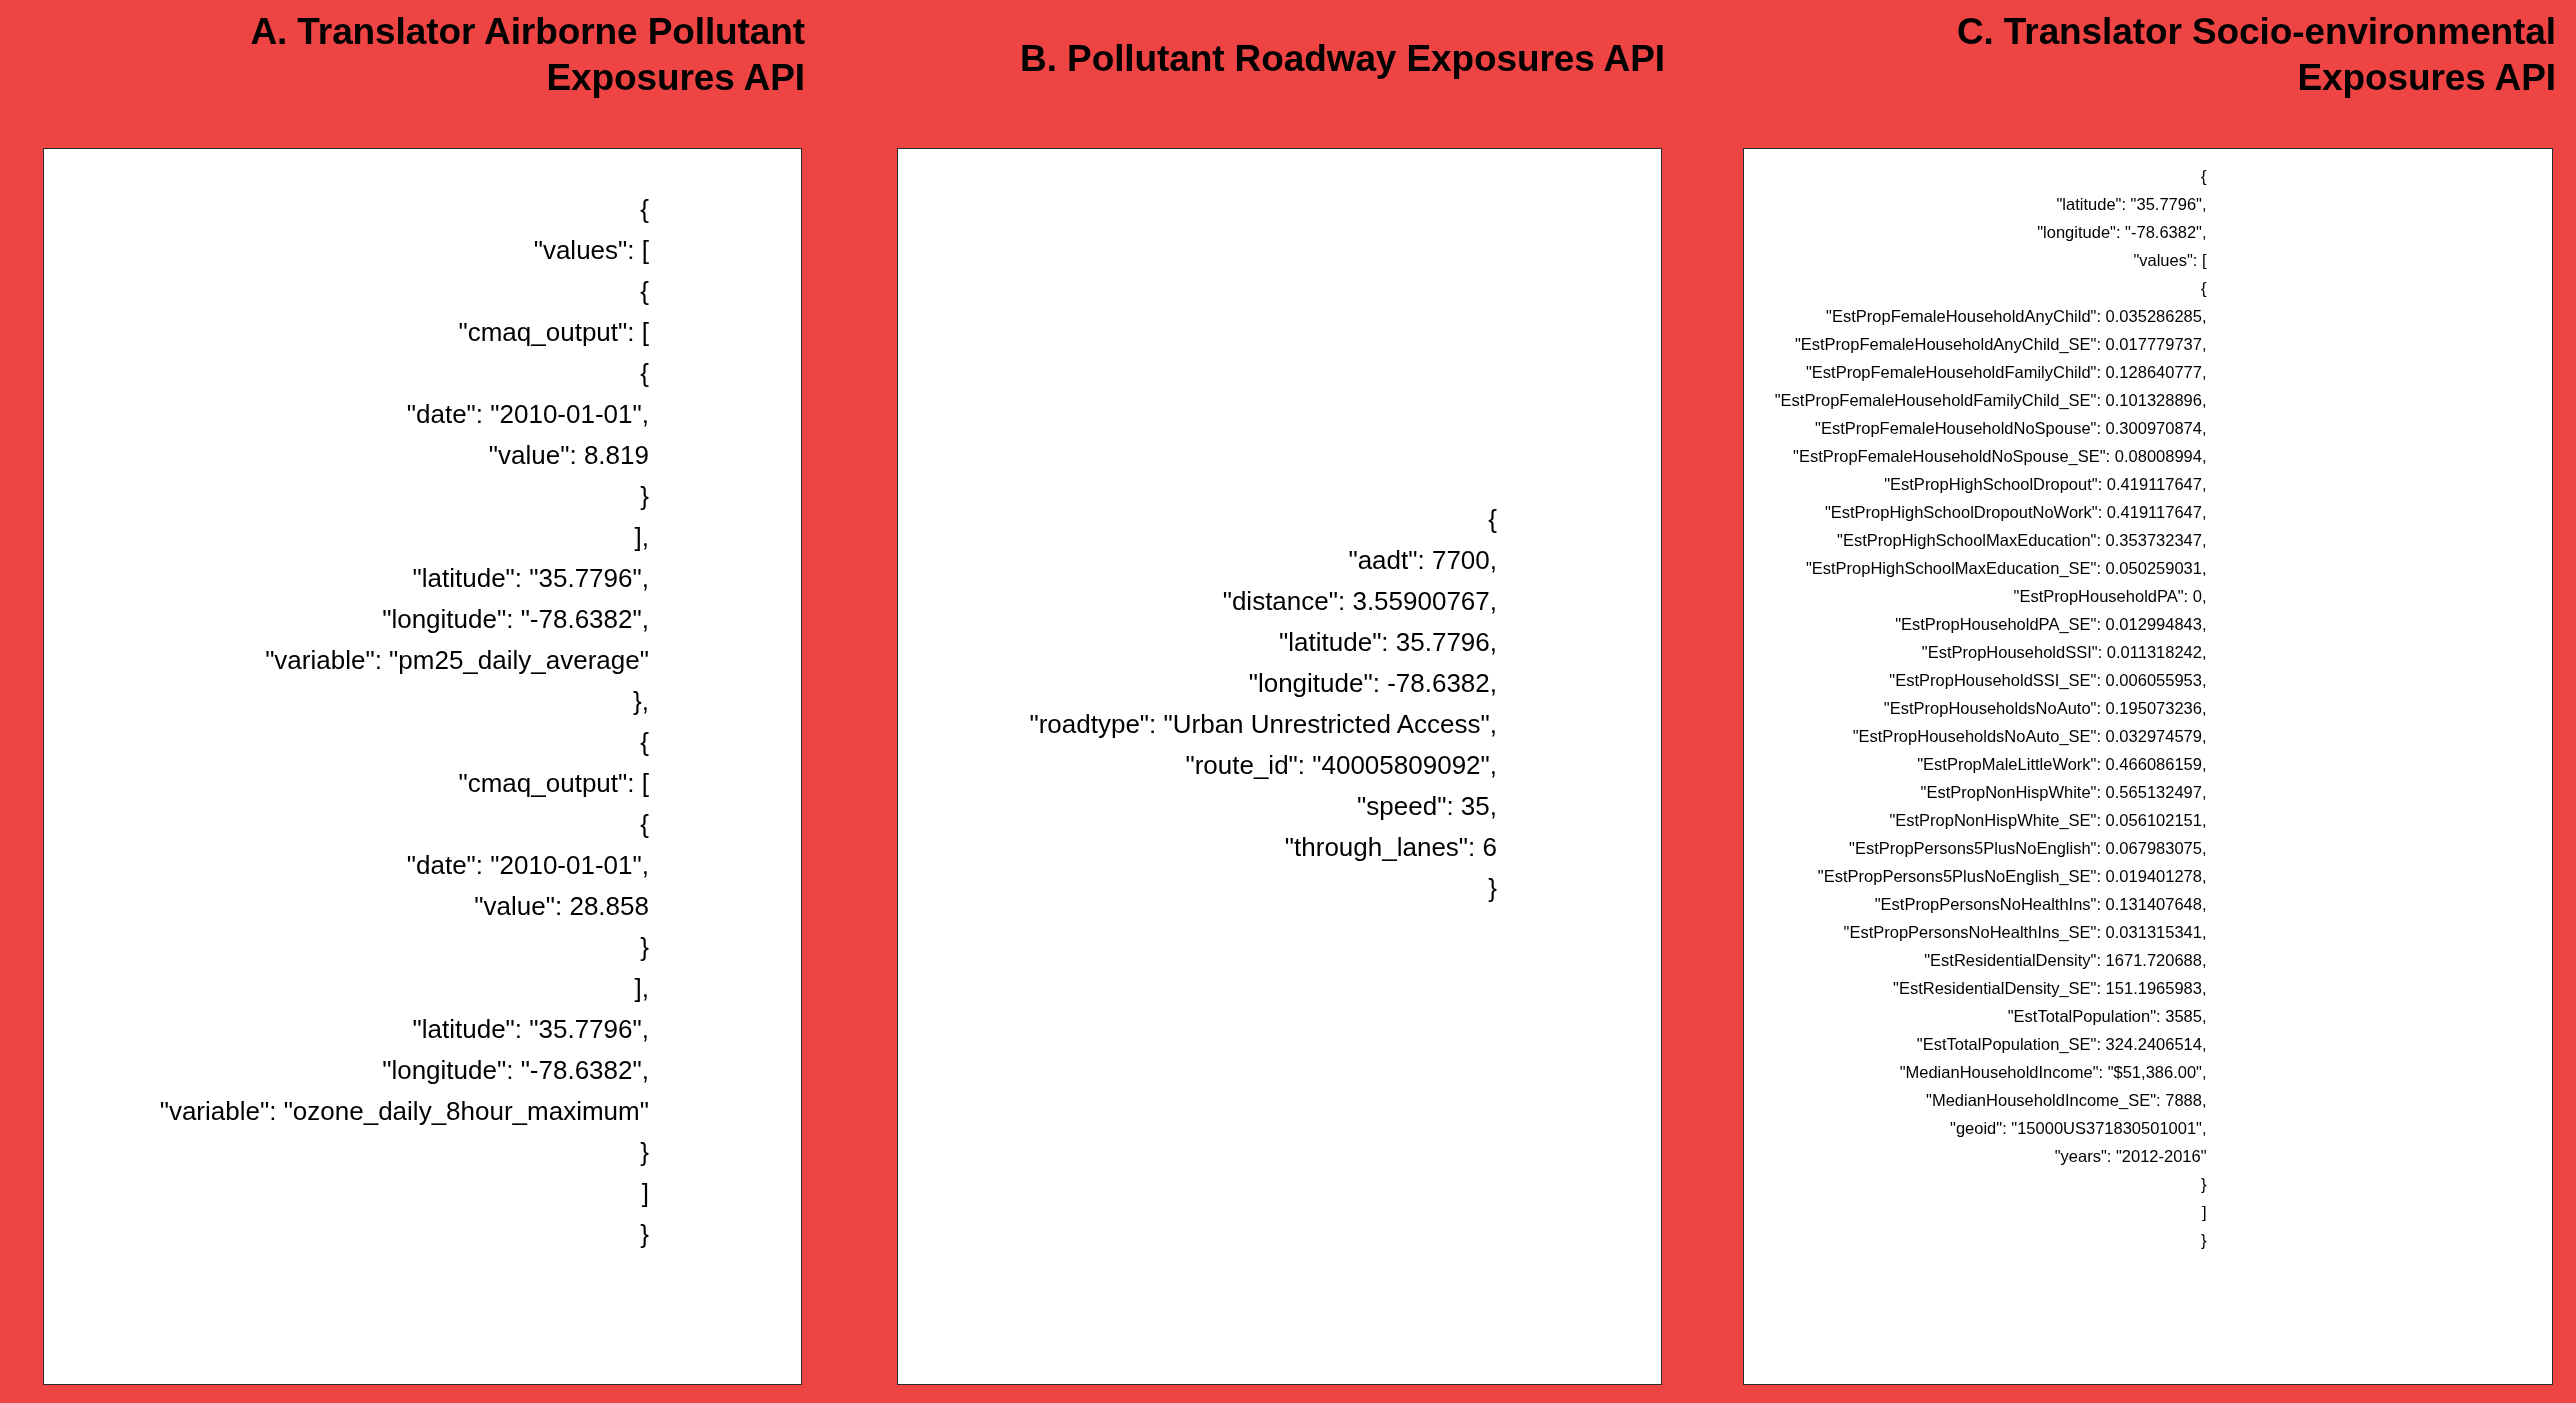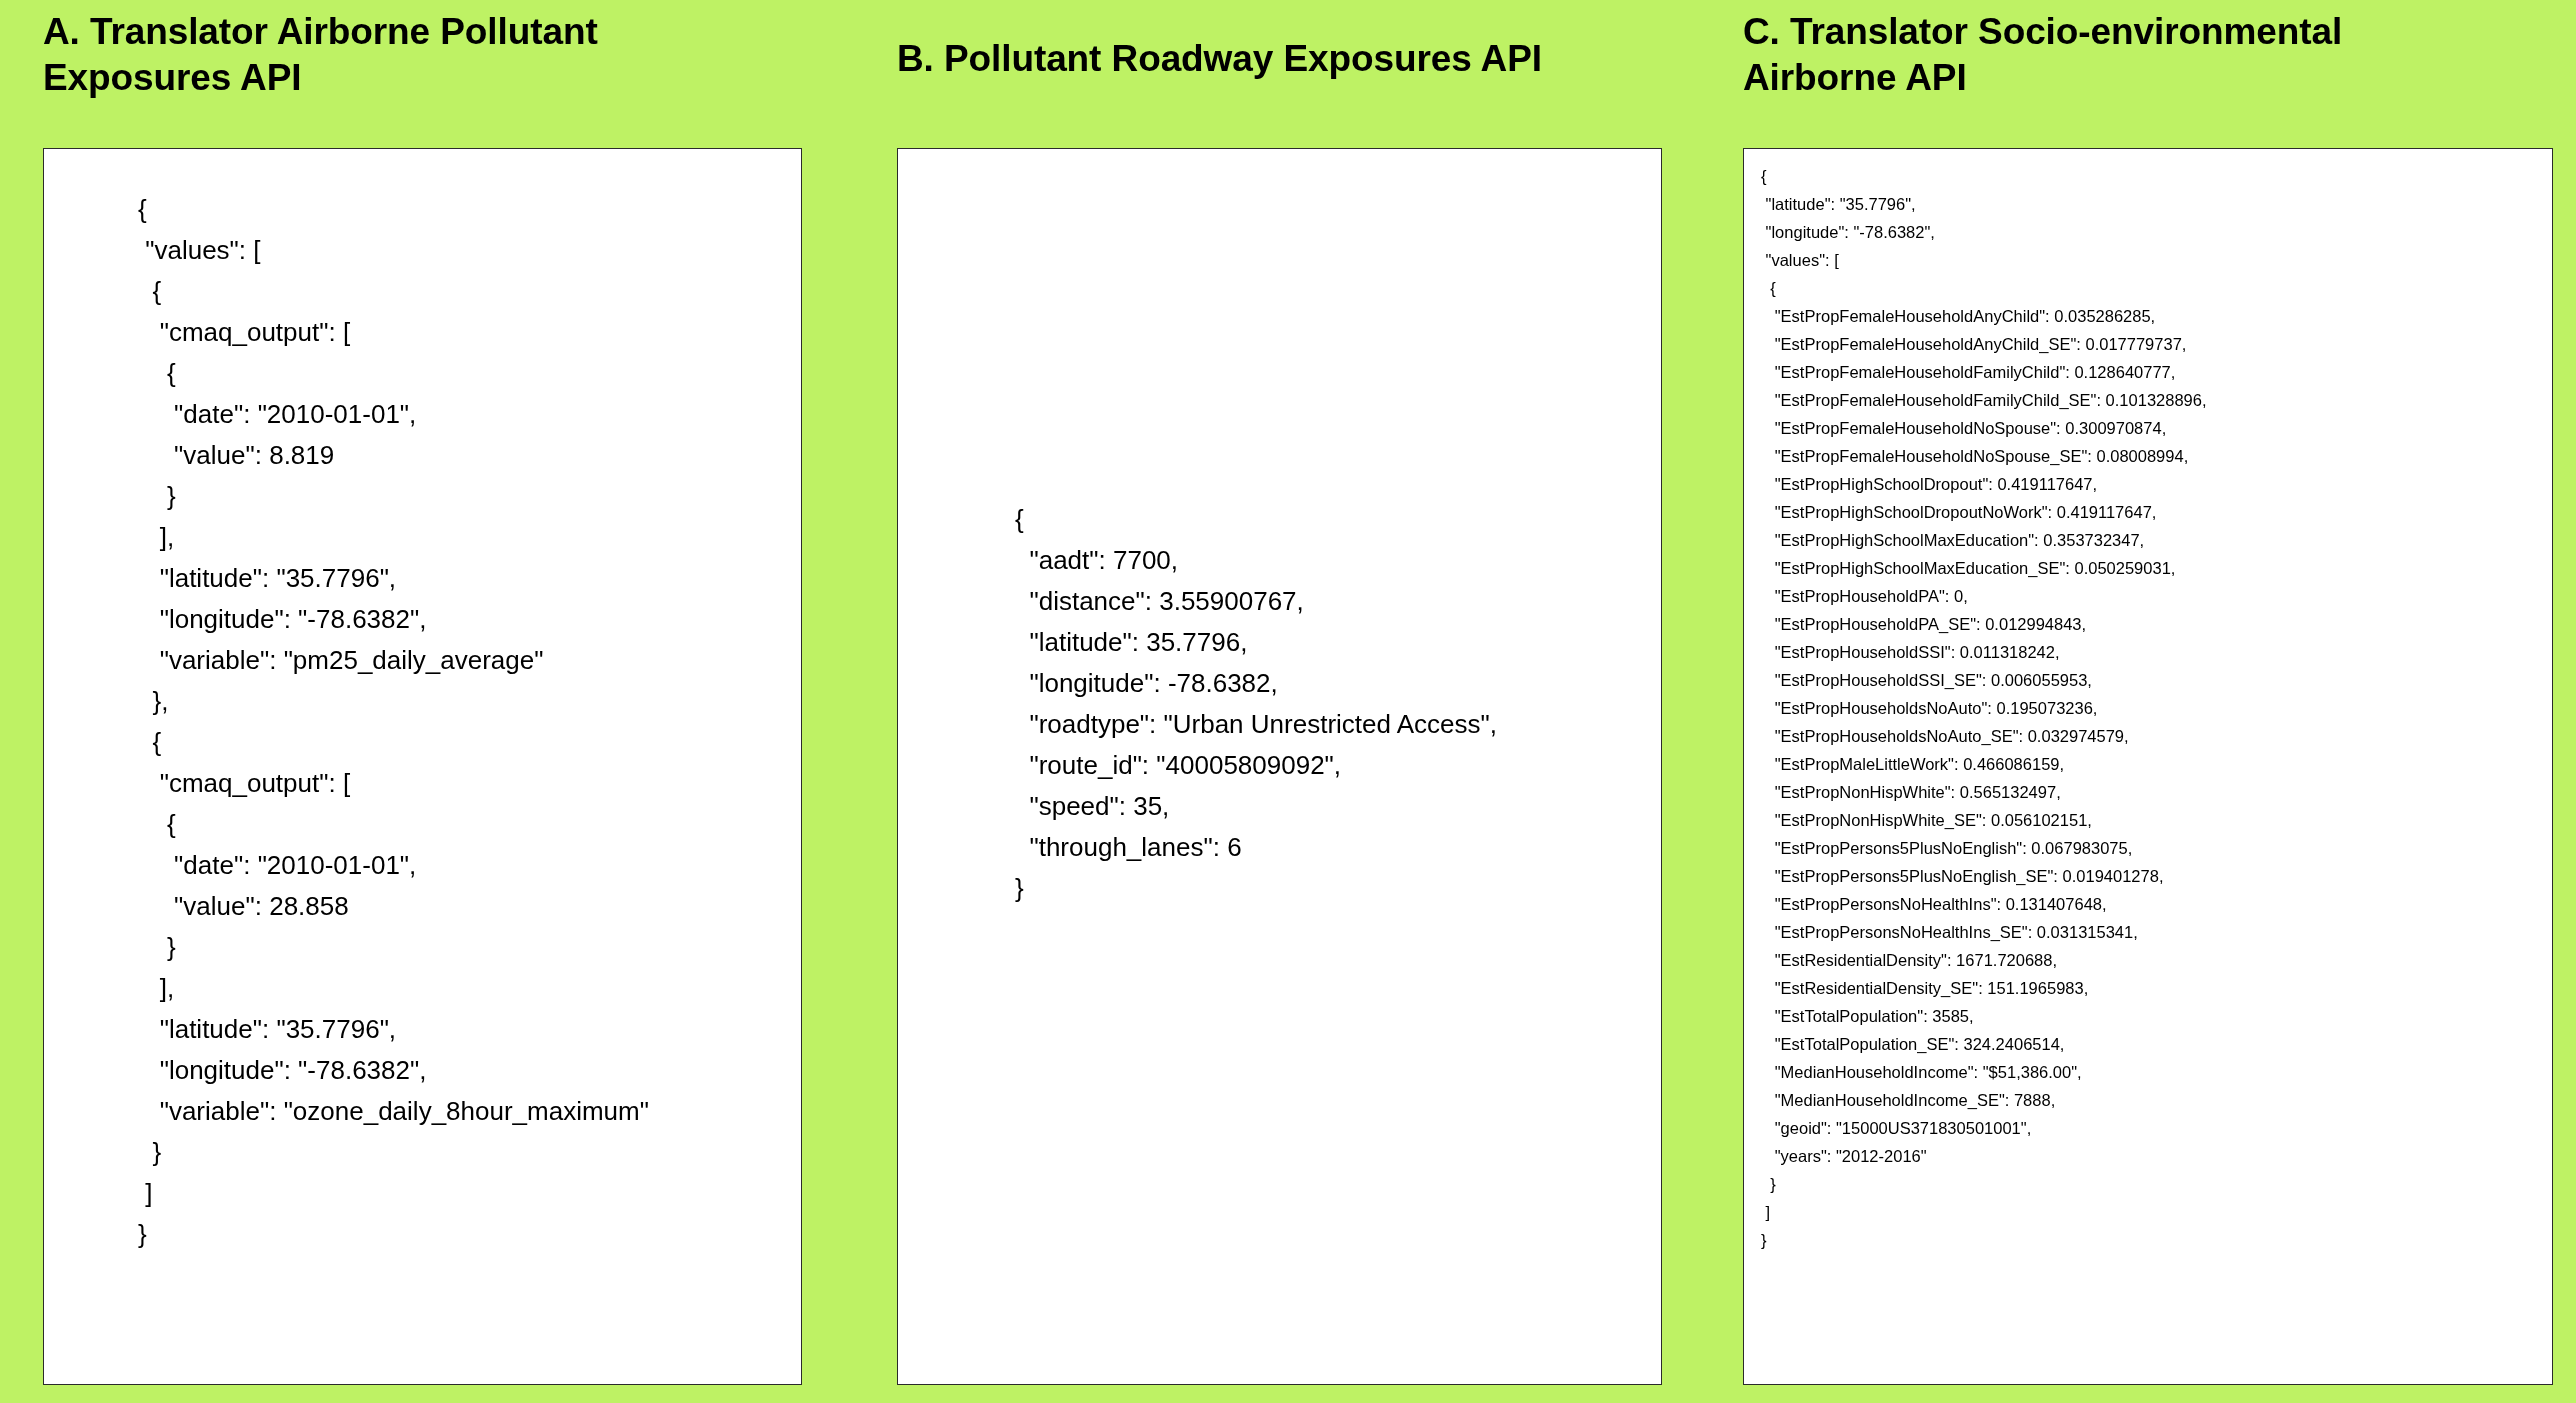--- a/index.html
+++ b/index.html
@@ -6,22 +6,23 @@
   html, body {
     width: 2576px;
     height: 1403px;
     background: #ffffff;
     font-family: "Liberation Sans", sans-serif;
   }
   .page {
     position: relative;
     width: 2576px;
     height: 1403px;
-    background: #bef264;
+    background: #ef4444;
     overflow: hidden;
+    text-align: right;
   }
 
   
   .panel { position: absolute; }
 
   .panel-title {
     font-family: "Liberation Sans", sans-serif;
     font-weight: bold;
     font-size: 37px;
     line-height: 1.24;
@@ -138,21 +139,21 @@
   "roadtype": "Urban Unrestricted Access",
   "route_id": "40005809092",
   "speed": 35,
   "through_lanes": 6
 }</pre>
     </div>
   </div>
 
   <div class="panel" id="panel-c">
     <div class="panel-title">C. Translator Socio-environmental
-Airborne API</div>
+Exposures API</div>
     <div class="code-box" id="panel-c-box">
       <pre class="code-text" id="panel-c-code">{
  "latitude": "35.7796",
  "longitude": "-78.6382",
  "values": [
   {
    "EstPropFemaleHouseholdAnyChild": 0.035286285,
    "EstPropFemaleHouseholdAnyChild_SE": 0.017779737,
    "EstPropFemaleHouseholdFamilyChild": 0.128640777,
    "EstPropFemaleHouseholdFamilyChild_SE": 0.101328896,

